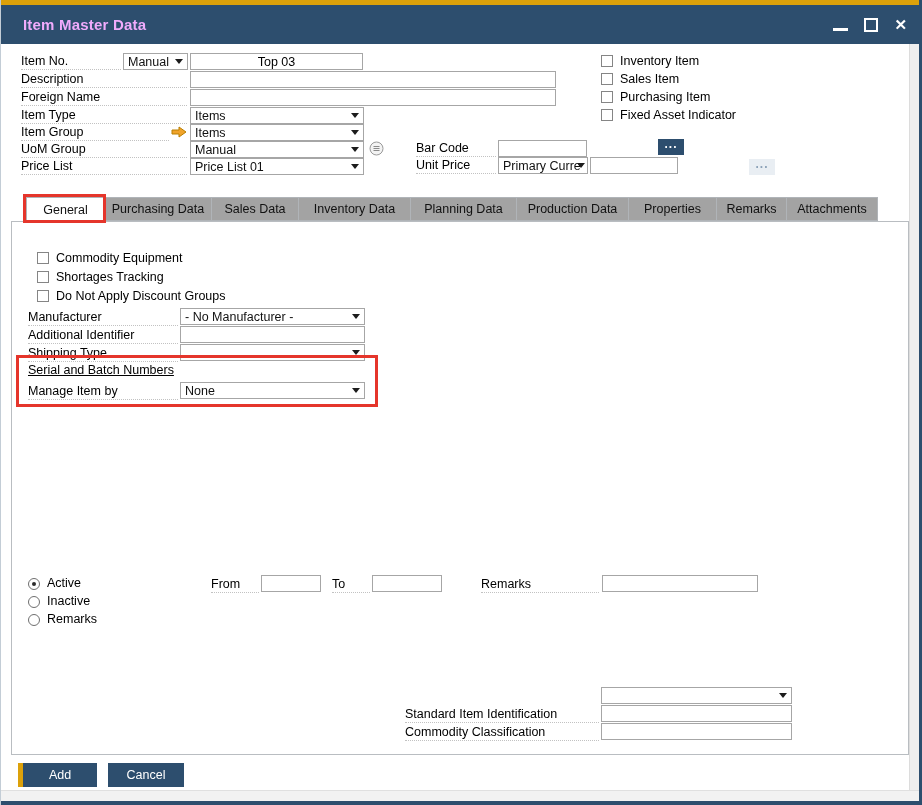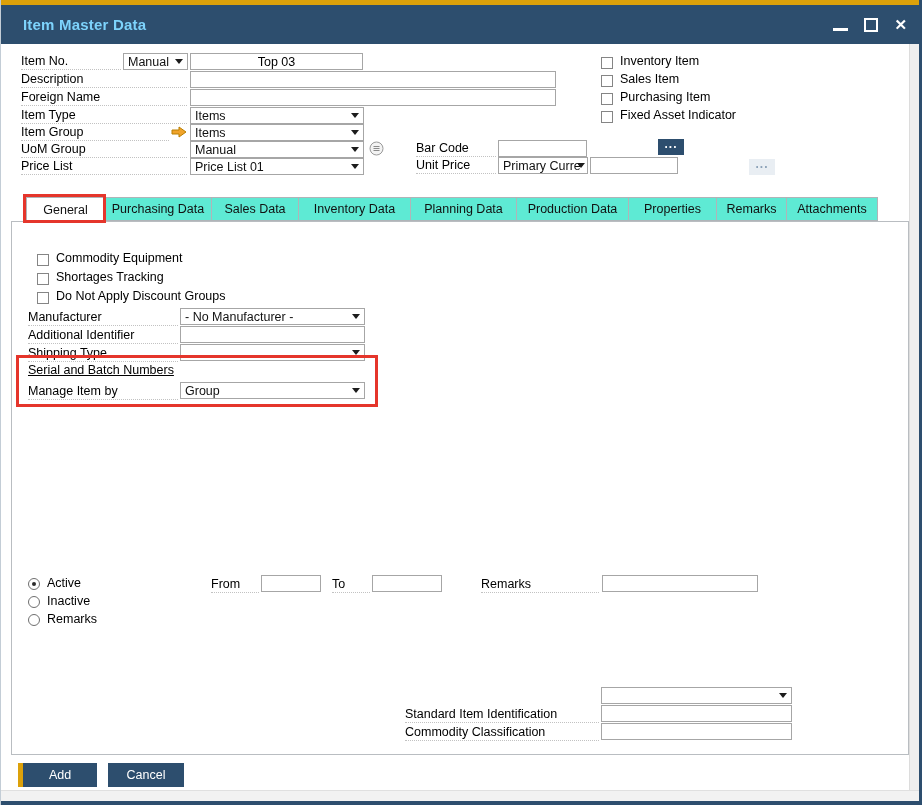--- a/index.html
+++ b/index.html
@@ -5,49 +5,49 @@
   * { margin:0; padding:0; box-sizing:border-box; }
   html,body { background:#e9e9e9; }
   body { font-family:"Liberation Sans", sans-serif; font-size:12.5px; color:#111; }
   .window { position:relative; width:922px; height:805px; background:#fff; overflow:hidden;
             border-left:1px solid #c3cdd6; }
   .abs { position:absolute; }
 
   
   .topstrip { left:0; top:0; width:922px; height:5px; background:#dca10a; }
   .titlebar { left:0; top:5px; width:922px; height:39px; background:#2d4e6e; display:flex; align-items:center; }
-  .title { color:#7dd3fc; font-size:15px; font-weight:bold; margin-left:22px; letter-spacing:.2px; }
+  .title { color:#f0abfc; font-size:15px; font-weight:bold; margin-left:22px; letter-spacing:.2px; }
   .winctl { position:absolute; right:16px; top:0; height:39px; display:flex; align-items:center; gap:16px; }
   .ic-min { width:15px; height:3px; background:#fff; margin-top:10px; cursor:pointer; }
   .ic-max { width:14px; height:14px; border:2px solid #fff; cursor:pointer; }
   .ic-close { color:#fff; font-size:15px; font-weight:bold; cursor:pointer; line-height:14px; }
   .rightstrip { left:908px; top:44px; width:10px; height:757px; background:#efefef; border-left:1px solid #dcdcdc; }
   .rightedge { left:918px; top:0; width:4px; height:805px; background:#2d4e6e; }
   .bottomgray { left:0; top:790px; width:918px; height:11px; background:#f2f2f2; border-top:1px solid #e0e0e0; }
   .bottomedge { left:0; top:801px; width:922px; height:4px; background:#2d4e6e; }
 
   
   .lbl { height:16px; line-height:15px; border-bottom:1px dotted #c2c2c2; white-space:nowrap; overflow:hidden; color:#000; }
   .plain { height:16px; line-height:15px; white-space:nowrap; color:#000; }
   .inp { height:17px; border:1px solid #a6a6a6; background:#fff; font-family:"Liberation Sans",sans-serif;
          font-size:12.5px; padding:0 3px; color:#000; }
   .dd { height:17px; border:1px solid #a6a6a6; background:#fff; display:flex; align-items:center;
         justify-content:space-between; padding:0 4px; cursor:pointer; }
   .dd span { white-space:nowrap; overflow:hidden; }
   .tri { width:0; height:0; border-left:4px solid transparent; border-right:4px solid transparent;
          border-top:5px solid #1c1c1c; flex:0 0 auto; margin-left:3px; }
-  .cbrow { display:flex; align-items:center; gap:7px; cursor:pointer;padding-left:8px; }
+  .cbrow { display:flex; align-items:flex-start; gap:7px; cursor:pointer;padding-left:8px; }
   .cb { width:12px; height:12px; border:1px solid #858585; background:#fff; flex:0 0 auto; margin-top:1px; }
   .rbrow { display:flex; align-items:center; gap:7px; cursor:pointer; }
   .rb { width:12px; height:12px; border:1px solid #6f6f6f; border-radius:50%; background:#fff; position:relative; flex:0 0 auto; }
   .rb.on::after { content:""; position:absolute; left:3px; top:3px; width:4px; height:4px; border-radius:50%; background:#2c2c2c; }
 
   
   .tabstrip { left:25px; top:197px; height:24px; display:flex; z-index:2; }
-  .tab { height:24px; background:#5eead4; border:1px solid #b0b4b8; margin-left:-1px;
+  .tab { height:24px; background:#a3a3a3; border:1px solid #b0b4b8; margin-left:-1px;
          display:flex; align-items:center; justify-content:center; cursor:pointer; font-size:12.5px; }
   .tab:first-child { margin-left:0; }
   .tab.active { background:#fff; height:25px; border-bottom:1px solid #fff; z-index:3; font-weight:normal; }
   .panel { left:10px; top:221px; width:898px; height:534px; border:1px solid #b9bdc1; background:#fff; z-index:1; }
 
   
   .annot { border:3px solid #e5352b; background:transparent; pointer-events:none; z-index:10; }
 
   
   .dots-btn { width:26px; height:16px; background:#2d4e6e; color:#fff; font-weight:bold; font-size:12px;
@@ -196,21 +196,21 @@
 
   <div class="abs lbl" style="left:27px;top:346px;width:150px;z-index:2;">Shipping Type</div>
   <div class="abs dd" style="left:179px;top:344px;width:185px;z-index:2;">
     <span></span>
       <b class="tri"></b>
   </div>
 
   <div class="abs plain seriallink" style="left:27px;top:363px;z-index:2;">Serial and Batch Numbers</div>
   <div class="abs lbl" style="left:27px;top:384px;width:150px;z-index:2;">Manage Item by</div>
   <div class="abs dd" style="left:179px;top:382px;width:185px;z-index:2;">
-    <span>Group</span>
+    <span>None</span>
       <b class="tri"></b>
   </div>
 
   <div class="abs rbrow" style="left:27px;top:576px;z-index:2;">
     <span class="rb on"></span>
     <span class="plain">Active</span>
   </div>
   <div class="abs rbrow" style="left:27px;top:594px;z-index:2;">
     <span class="rb"></span>
     <span class="plain">Inactive</span>

